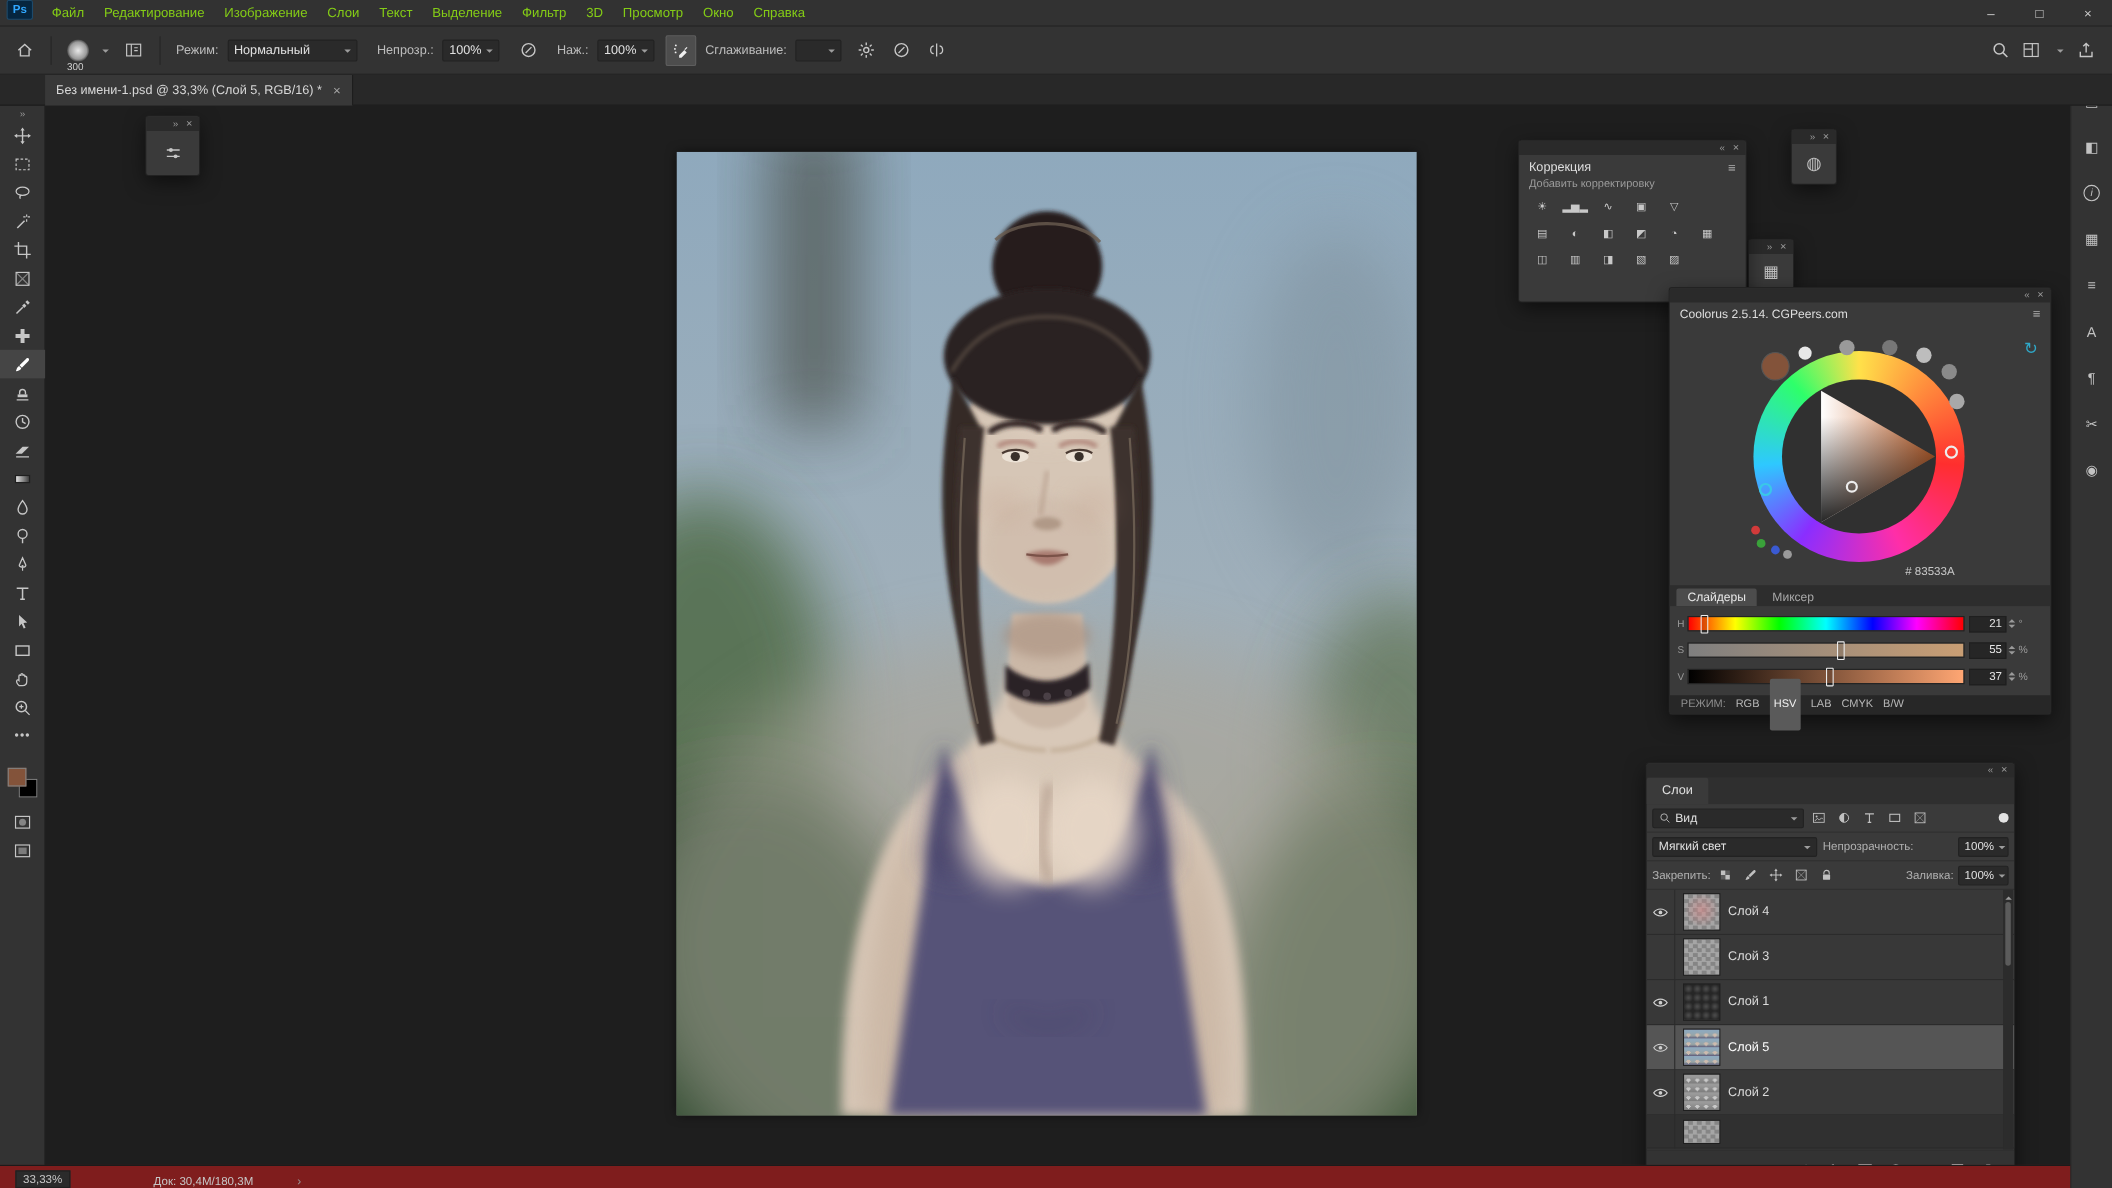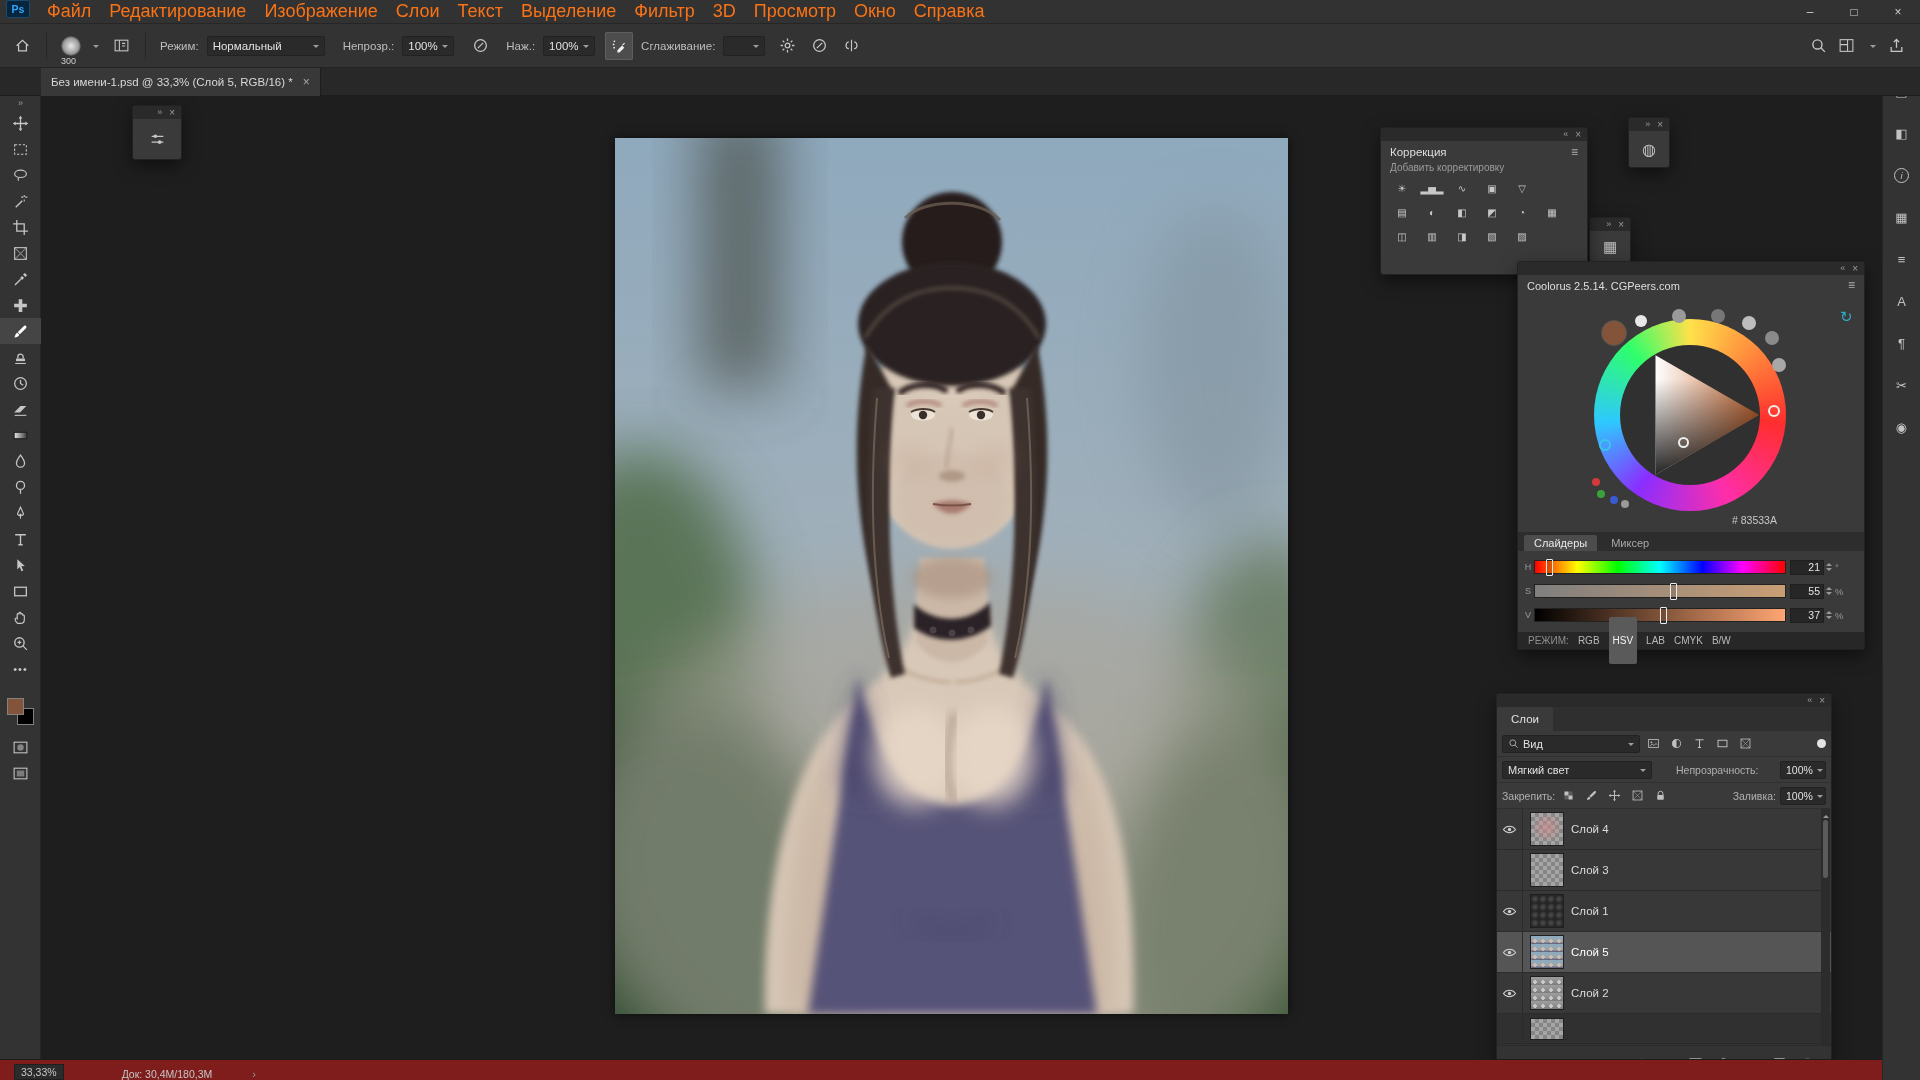--- a/index.html
+++ b/index.html
@@ -4,21 +4,21 @@
 <style>
   *{margin:0;padding:0;box-sizing:border-box;user-select:none}
   html,body{width:1920px;height:1080px;overflow:hidden;background:#1e1e1e;
     font-family:"Liberation Sans",sans-serif;color:#d6d6d6;font-size:12px}
   #stage{position:relative;width:1920px;height:1080px}
   .p{position:absolute}
 
   
   .menubar{left:0;top:0;width:1920px;height:24px;background:#323232;display:flex;align-items:flex-start;border-bottom:1px solid #262626;z-index:20}
   .pslogo{width:24px;height:18px;margin:0 8px 0 6px;background:#06263f;border:1px solid #1d4a6b;border-radius:2px;color:#31a8ff;font-size:10.5px;font-weight:bold;display:flex;align-items:center;justify-content:center}
-  .menu-item{padding:0 9px;height:24px;line-height:23px;font-size:18px;color:#f97316;cursor:default}
+  .menu-item{padding:0 9px;height:24px;line-height:23px;font-size:12px;color:#84cc16;cursor:default}
   .wctrls{margin-left:auto;display:flex}
   .wbtn{width:44px;height:23px;display:flex;align-items:center;justify-content:center;color:#cfcfcf;font-size:12px}
 
   .optionsbar{left:0;top:24px;width:1920px;height:44px;background:#333;display:flex;align-items:center;border-bottom:1px solid #242424;z-index:19;gap:4px;padding-left:8px}
   .ob-ic{width:28px;height:28px;display:flex;align-items:center;justify-content:center;color:#c6c6c6;border-radius:2px}
   .ob-ic svg{width:17px;height:17px}
   .ob-ic.active{background:#4d4d4d;box-shadow:0 0 0 1px #5e5e5e inset;color:#f0f0f0}
   .vsep{width:1px;height:26px;background:#252525;margin:0 6px}
   .lbl{font-size:11.5px;color:#bdbdbd;margin:0 4px}
   .field{background:#2a2a2a;border:1px solid #222;border-radius:2px;height:20px;display:flex;align-items:center;padding:0 5px;font-size:11.5px;color:#e0e0e0;gap:4px}
@@ -110,21 +110,21 @@
   .lscroll .thumbbar{width:5px;height:58px;background:#5b5b5b;border-radius:3px;margin:0 auto}
 
   
   .rail{left:1882px;top:68px;width:38px;height:1012px;background:#333;border-left:1px solid #262626;z-index:12;display:flex;flex-direction:column;align-items:center;padding-top:12px;gap:20px}
   .rail-ic{width:24px;height:22px;display:flex;align-items:center;justify-content:center;color:#c2c2c2;font-size:13px}
   .circ{width:15px;height:15px;border:1px solid #c2c2c2;border-radius:50%;font-size:9.5px;display:flex;align-items:center;justify-content:center;font-style:italic}
 
   
   .statusbar{left:0;top:1059px;width:1882px;height:21px;background:#7f1d1d;border-top:1px solid #1b1b1b;display:flex;align-items:flex-end;font-size:10.5px;color:#c6c6c6;z-index:16}
   .zoombox{margin-left:14px;background:#2b2b2b;border:1px solid #1f1f1f;padding:1px 6px}
-  .docinfo{margin-left:58px}
+  .docinfo{margin-left:76px}
   .schev{margin-left:40px;color:#9a9a9a;font-size:11px}
 </style>
 </head>
 <body>
 
 <svg style="position:absolute;width:0;height:0" aria-hidden="true">
 <defs>
 <linearGradient id="g-grad" x1="0" y1="0" x2="1" y2="0">
         <stop offset="0" stop-color="#e8e8e8"></stop>
         <stop offset="1" stop-color="#3a3a3a"></stop>
@@ -829,21 +829,21 @@
           </svg>
         </span>
       <span class="dot-toggle"></span>
     </div>
 
     <div class="lrowbar">
       <div class="field" style="width:150px;height:18px">
         <span style="font-size:11px">Мягкий свет</span>
         <span class="chev"></span>
       </div>
-      <span class="lminilbl" style="margin-left:20px">Непрозрачность:</span>
+      <span class="lminilbl" style="margin-left:1px">Непрозрачность:</span>
       <div class="field" style="width:46px;height:18px;margin-left:auto">
         <span style="font-size:10.5px">100%</span>
         <span class="chev"></span>
       </div>
     </div>
 
     <div class="lrowbar">
       <span class="lminilbl">Закрепить:</span>
       <span class="lic">
           <svg>

